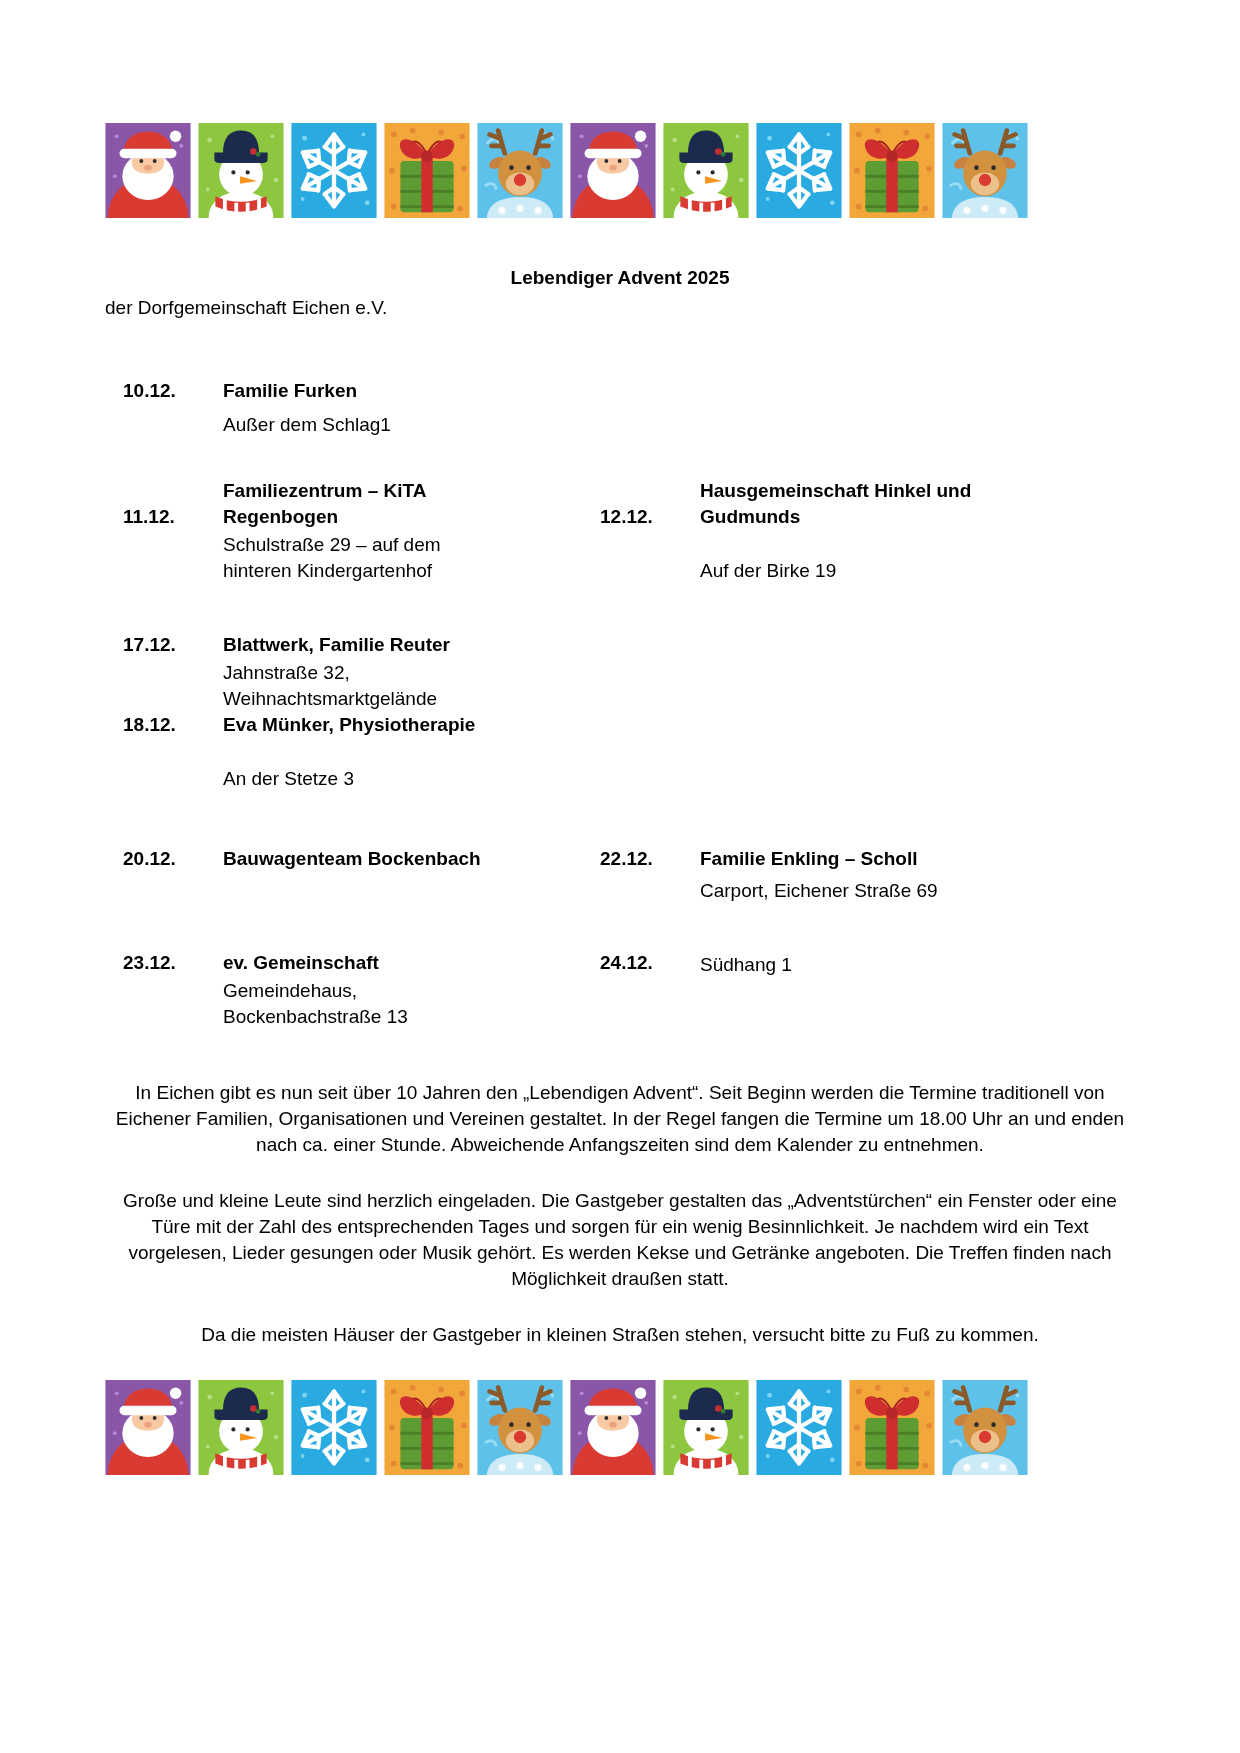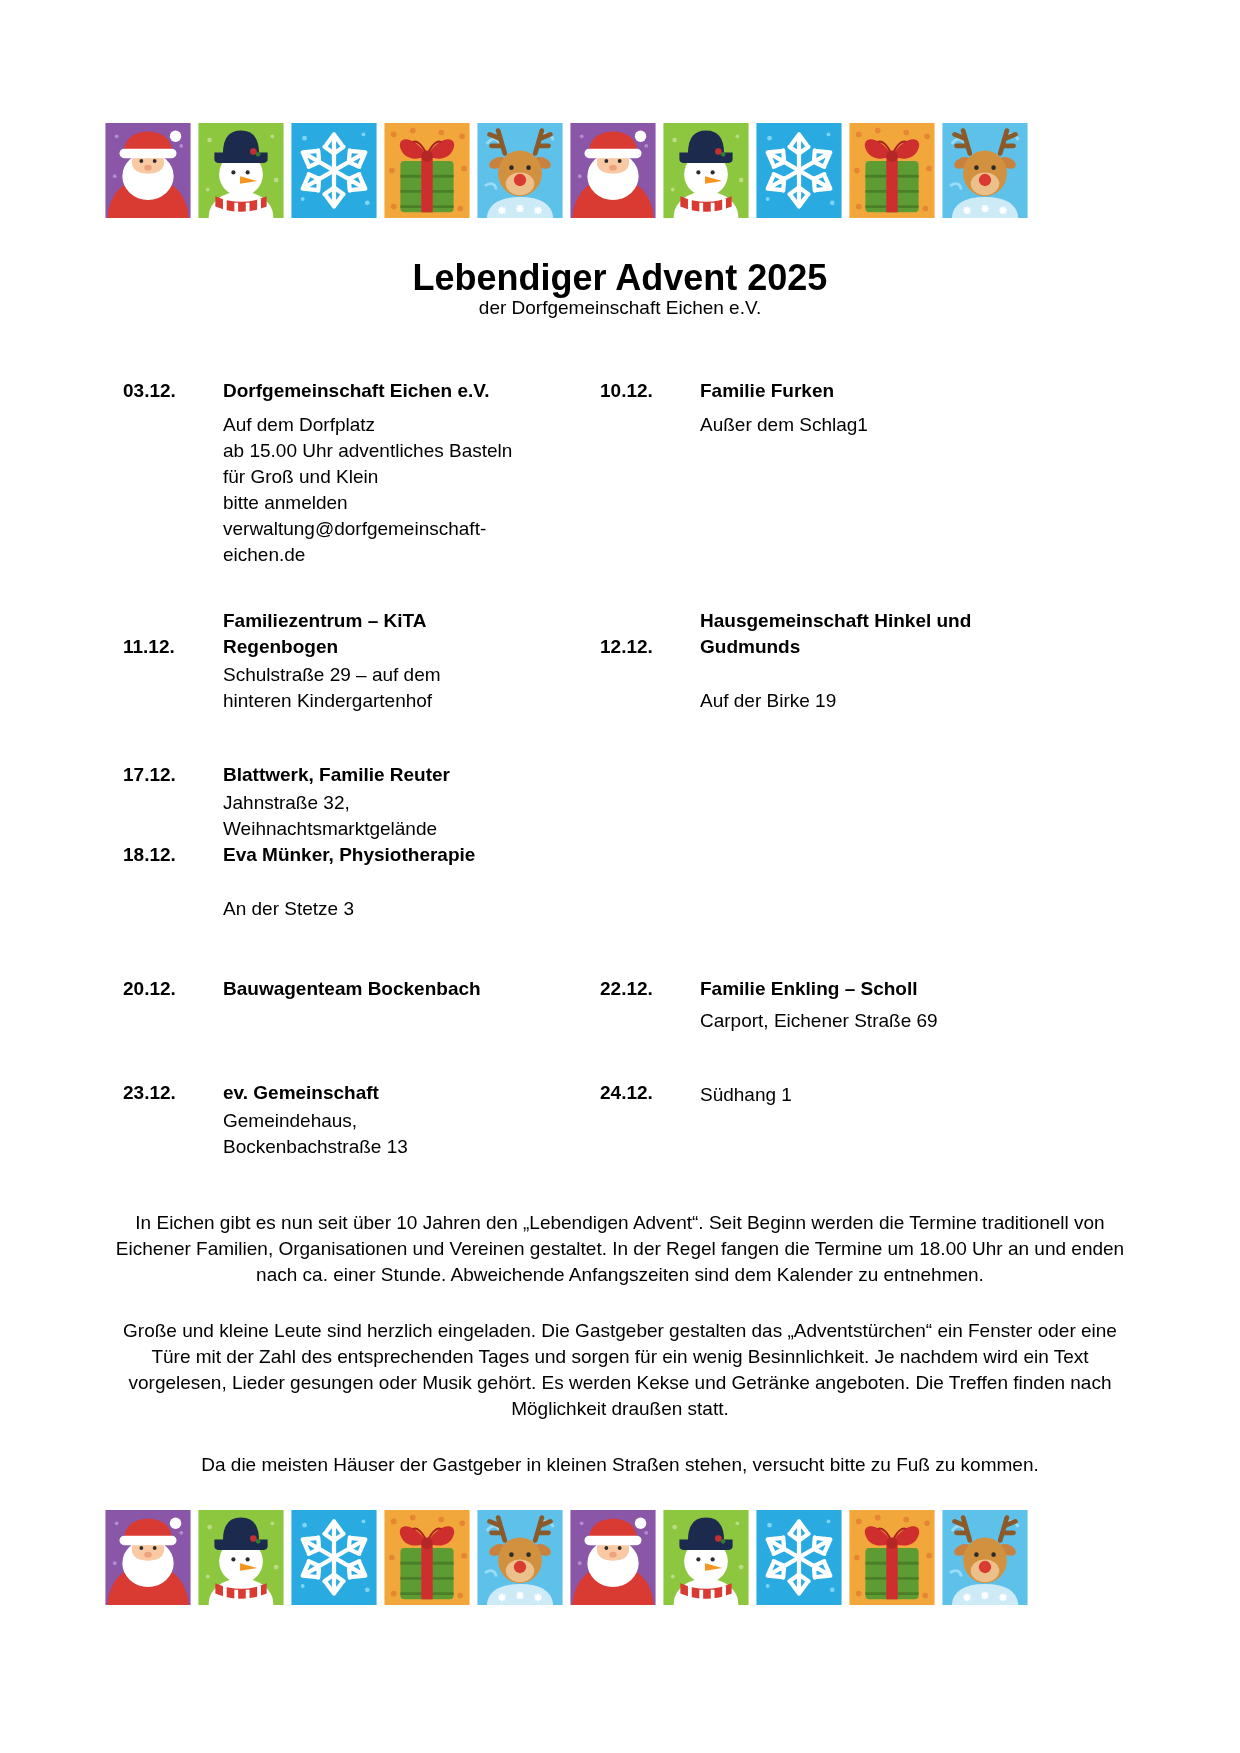--- a/index.html
+++ b/index.html
@@ -3,22 +3,22 @@
 <meta charset="utf-8">
 <style>
   * { margin:0; padding:0; box-sizing:border-box; }
   html,body { background:#ffffff; }
   body { font-family:"Liberation Sans", sans-serif; color:#000; }
   .page { position:relative; width:1240px; height:1753px; background:#fff; padding:123px 105px 0 105px; overflow:hidden; }
 
   .banner { display:flex; gap:7px; width:930px; }
   .tile { width:86px; height:95px; display:block; flex:0 0 auto; }
 
-  h1.doc-title { margin-top:44px; font-size:36px; line-height:31px; font-weight:bold; text-align:center; }
-  .doc-subtitle { margin-top:3px; font-size:19px; line-height:24px; text-align:center; }
+  h1.doc-title { margin-top:44px; font-size:19px; line-height:31px; font-weight:bold; text-align:center; }
+  .doc-subtitle { margin-top:3px; font-size:19px; line-height:24px; }
 
   .schedule { margin-top:58px; padding-left:18px; font-size:19px; line-height:26px; }
   .srow { display:flex; }
   .srow-1 { margin-bottom:40px; }
   .srow-2 { margin-bottom:48px; }
   .srow-3 { margin-bottom:54px;flex-direction:column; }
   .srow-4 { margin-bottom:46px; }
   .entry { display:flex; align-items:flex-start; }
   .entry.left-col { width:477px; flex:0 0 auto; }
   .entry.right-col { flex:1; }
@@ -173,32 +173,20 @@
         <use href="#sym-reindeer"></use>
       </svg>
     </div>
 
   <h1 class="doc-title">Lebendiger Advent 2025</h1>
   <div class="doc-subtitle">der Dorfgemeinschaft Eichen e.V.</div>
 
   <div class="schedule">
 
     <div class="srow srow-1">
-      <div class="entry left-col m8">
-        <div class="date">03.12.</div>
-        <div class="content">
-          <div class="etitle">Dorfgemeinschaft Eichen e.V.</div>
-          <div class="edetails">Auf dem Dorfplatz
-ab 15.00 Uhr adventliches Basteln
-für Groß und Klein
-bitte anmelden
-verwaltung@dorfgemeinschaft-
-eichen.de</div>
-        </div>
-      </div>
       <div class="entry right-col m8">
         <div class="date">10.12.</div>
         <div class="content">
           <div class="etitle">Familie Furken</div>
           <div class="edetails">Außer dem Schlag1</div>
         </div>
       </div>
     </div>
 
     <div class="srow srow-2">

